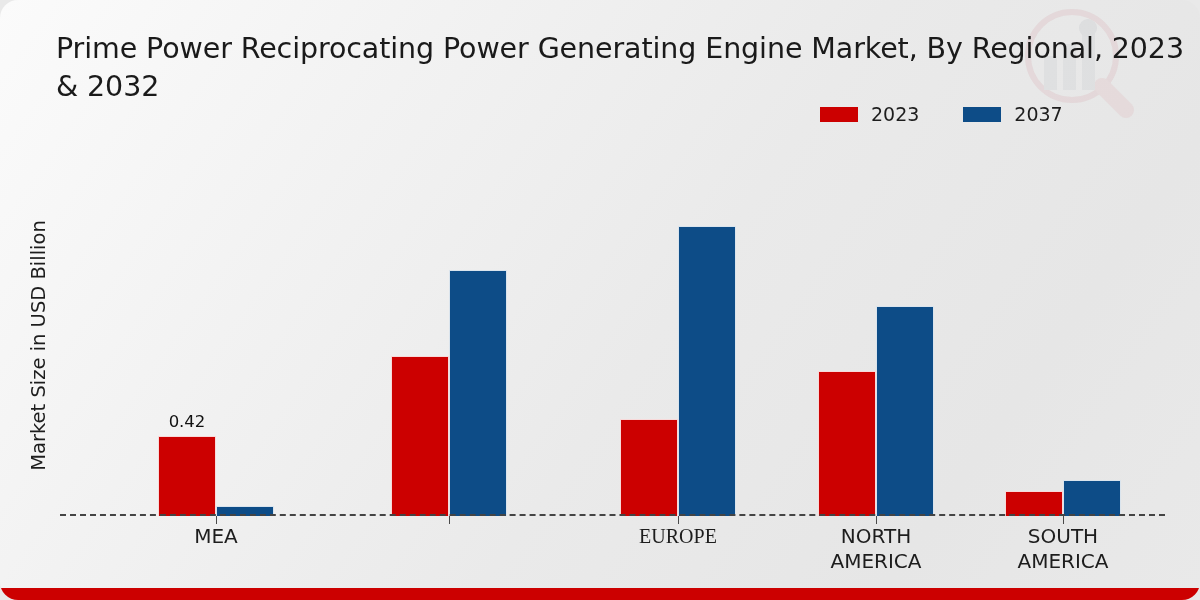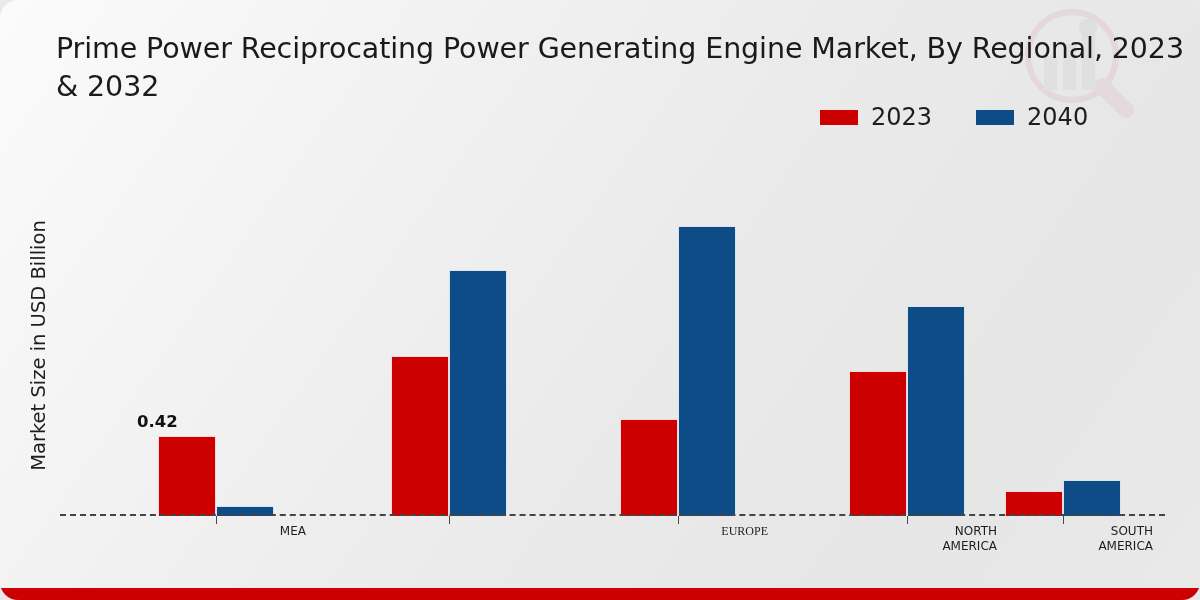--- a/index.html
+++ b/index.html
@@ -61,21 +61,21 @@
     display: flex;
     align-items: center;
     gap: 13px;
   }
   .legend-swatch {
     width: 38px;
     height: 15px;
     display: block;
   }
   .legend-label {
-    font-size: 24px;
+    font-size: 19px;
     color: #1d1d1d;
   }
 
   
   #y-axis-title {
     position: absolute;
     left: -142px;
     top: 334px;
     width: 360px;
     transform: rotate(-90deg);
@@ -129,32 +129,32 @@
     position: absolute;
     bottom: -8px;
     width: 1px;
     height: 8px;
     background: #4a4a4a;
   }
 
   .group-label {
     position: absolute;
     top: 374px;
-    text-align: right;
-    font-size: 12px;
+    text-align: center;
+    font-size: 20px;
     line-height: 1.25;
     color: #1d1d1d;
     white-space: pre-line;
   }
 
   .value-label {
     position: absolute;
-    text-align: left;
+    text-align: center;
     font-size: 16.5px;
-    font-weight: bold;
+    font-weight: normal;
     color: #111;
   }
 
   
   #bottom-band {
     position: absolute;
     left: 0;
     bottom: 0;
     width: 1200px;
     height: 12px;
@@ -180,21 +180,21 @@
   <div id="chart-title">Prime Power Reciprocating Power Generating Engine Market, By Regional, 2023
 &amp; 2032</div>
 
   <div id="chart-legend">
     <div class="legend-entry">
       <span class="legend-swatch series-0" style="background:#cc0000"></span>
       <span class="legend-label">2023</span>
     </div>
     <div class="legend-entry">
       <span class="legend-swatch series-1" style="background:#0d4c87"></span>
-      <span class="legend-label">2040</span>
+      <span class="legend-label">2037</span>
     </div>
   </div>
 
   <div id="y-axis-title">Market Size in USD Billion</div>
 
   <div id="plot-area">
     <div id="bars-layer">
         <div class="bar-group" style="left: 98px; width: 116px;">
           <div class="bars-row">
             <div class="bar series-0" style="width: 58px; height: 80.0625px; background: rgb(204, 0, 0);"></div>
@@ -211,21 +211,21 @@
           <div class="tick-mark" style="left: 58px;"></div>
         </div>
         <div class="bar-group" style="left: 560px; width: 116px; font-family: Liberation Serif, serif;">
           <div class="bars-row">
             <div class="bar series-0" style="width: 58px; height: 97.2188px; background: rgb(204, 0, 0);"></div>
             <div class="bar series-1" style="width: 58px; height: 289.75px; background: rgb(13, 76, 135);"></div>
           </div>
           <div class="tick-mark" style="left: 58px;"></div>
           <div class="group-label" style="left: -32px; width: 180px;">EUROPE</div>
         </div>
-        <div class="bar-group" style="left: 789px; width: 116px;">
+        <div class="bar-group" style="left: 758px; width: 116px;">
           <div class="bars-row">
             <div class="bar series-0" style="width: 58px; height: 144.875px; background: rgb(204, 0, 0);"></div>
             <div class="bar series-1" style="width: 58px; height: 209.688px; background: rgb(13, 76, 135);"></div>
           </div>
           <div class="tick-mark" style="left: 58px;"></div>
           <div class="group-label" style="left: -32px; width: 180px;">NORTH
 AMERICA</div>
         </div>
         <div class="bar-group" style="left: 945px; width: 116px;">
           <div class="bars-row">

